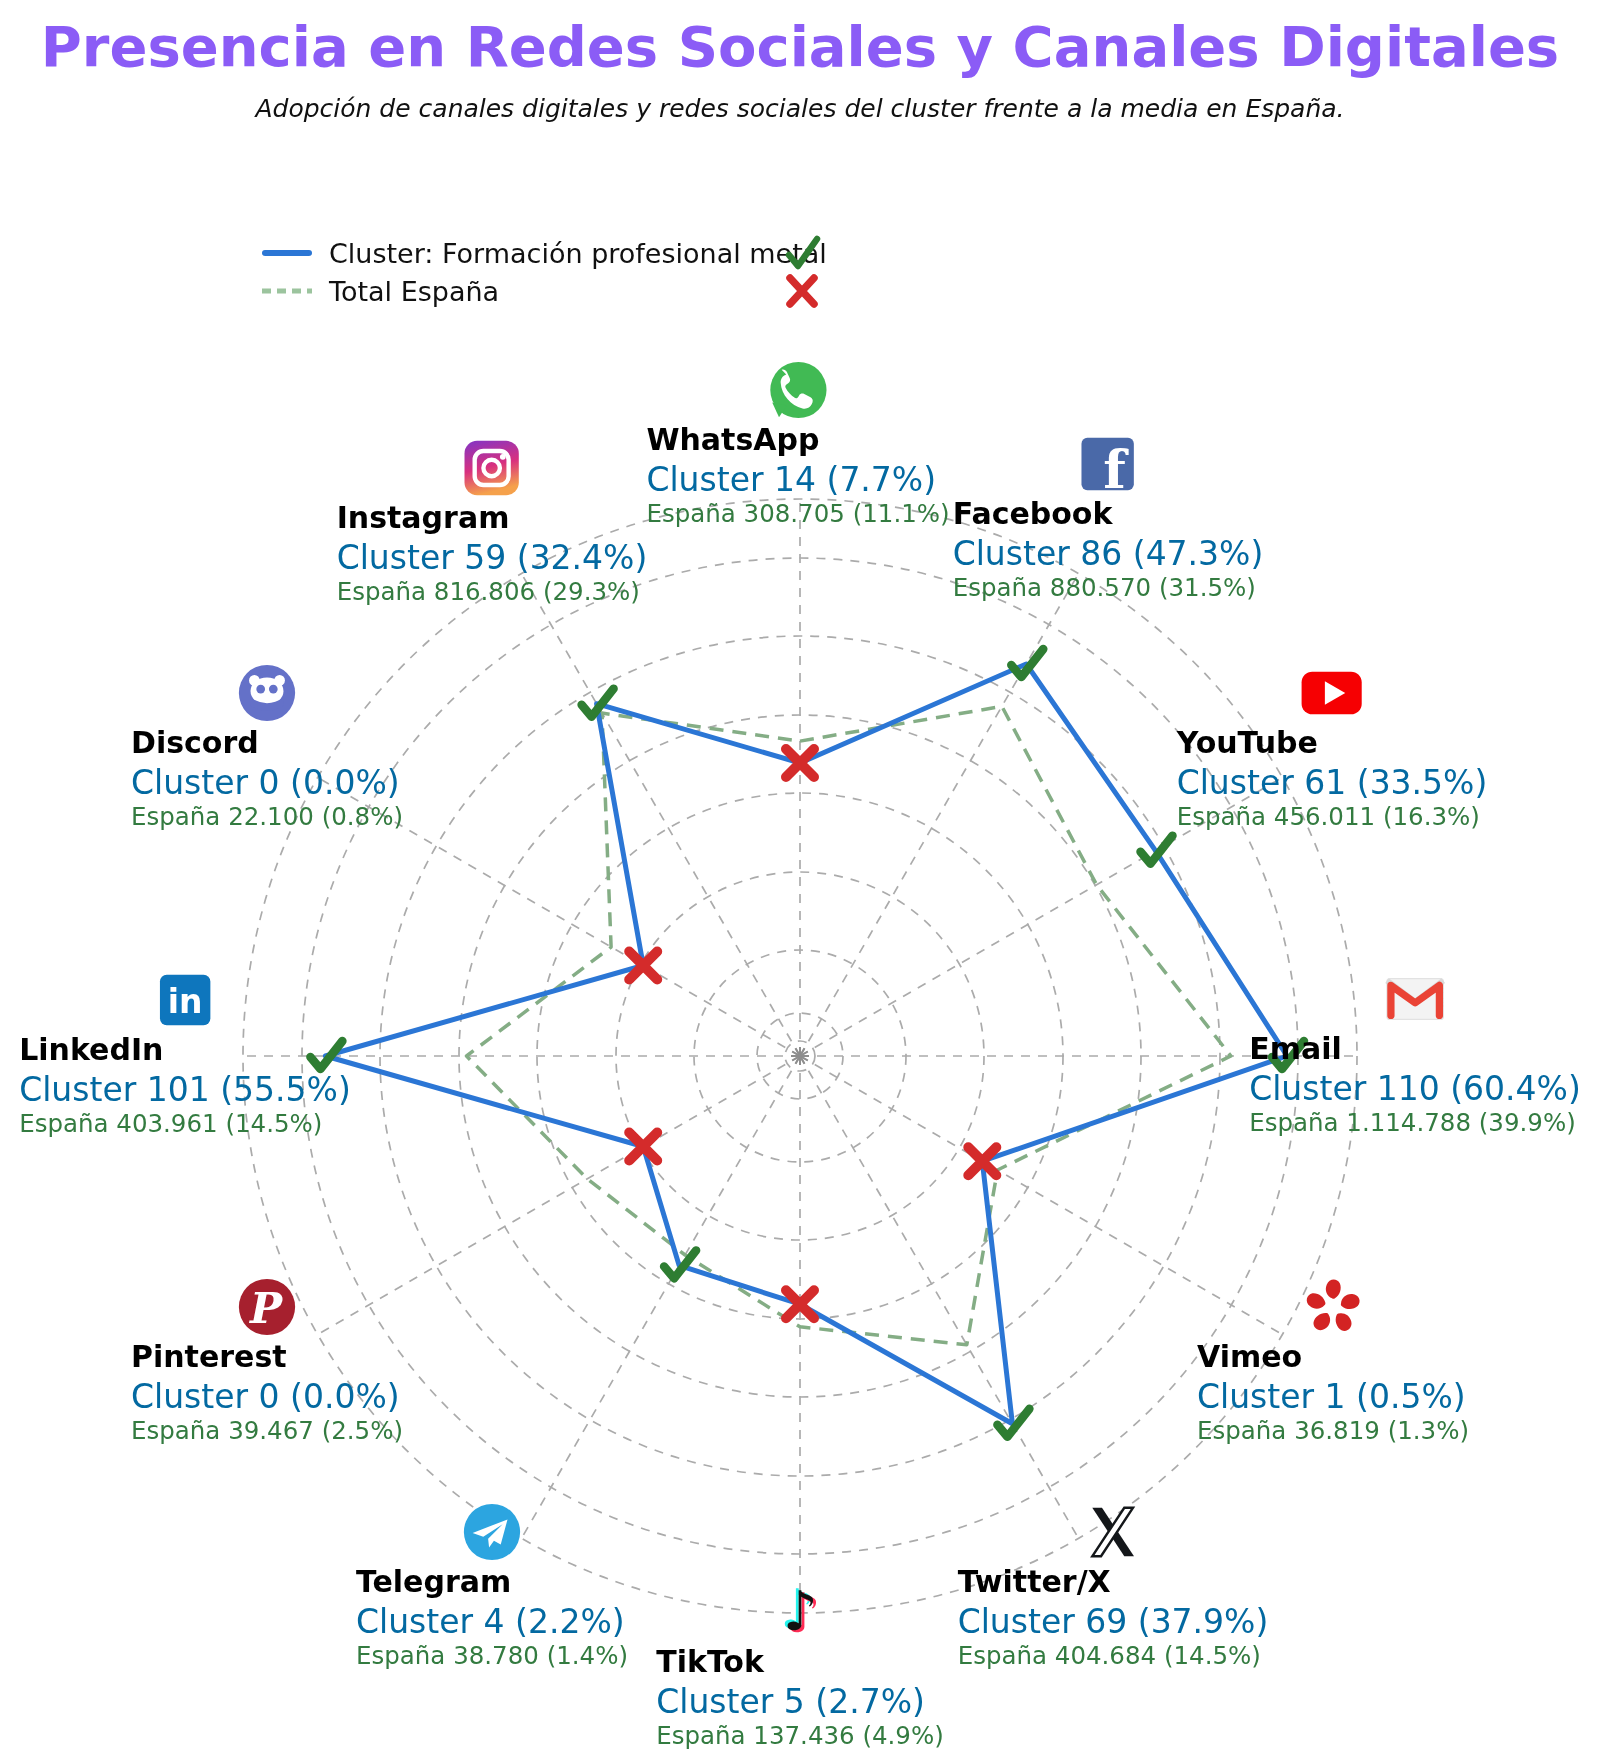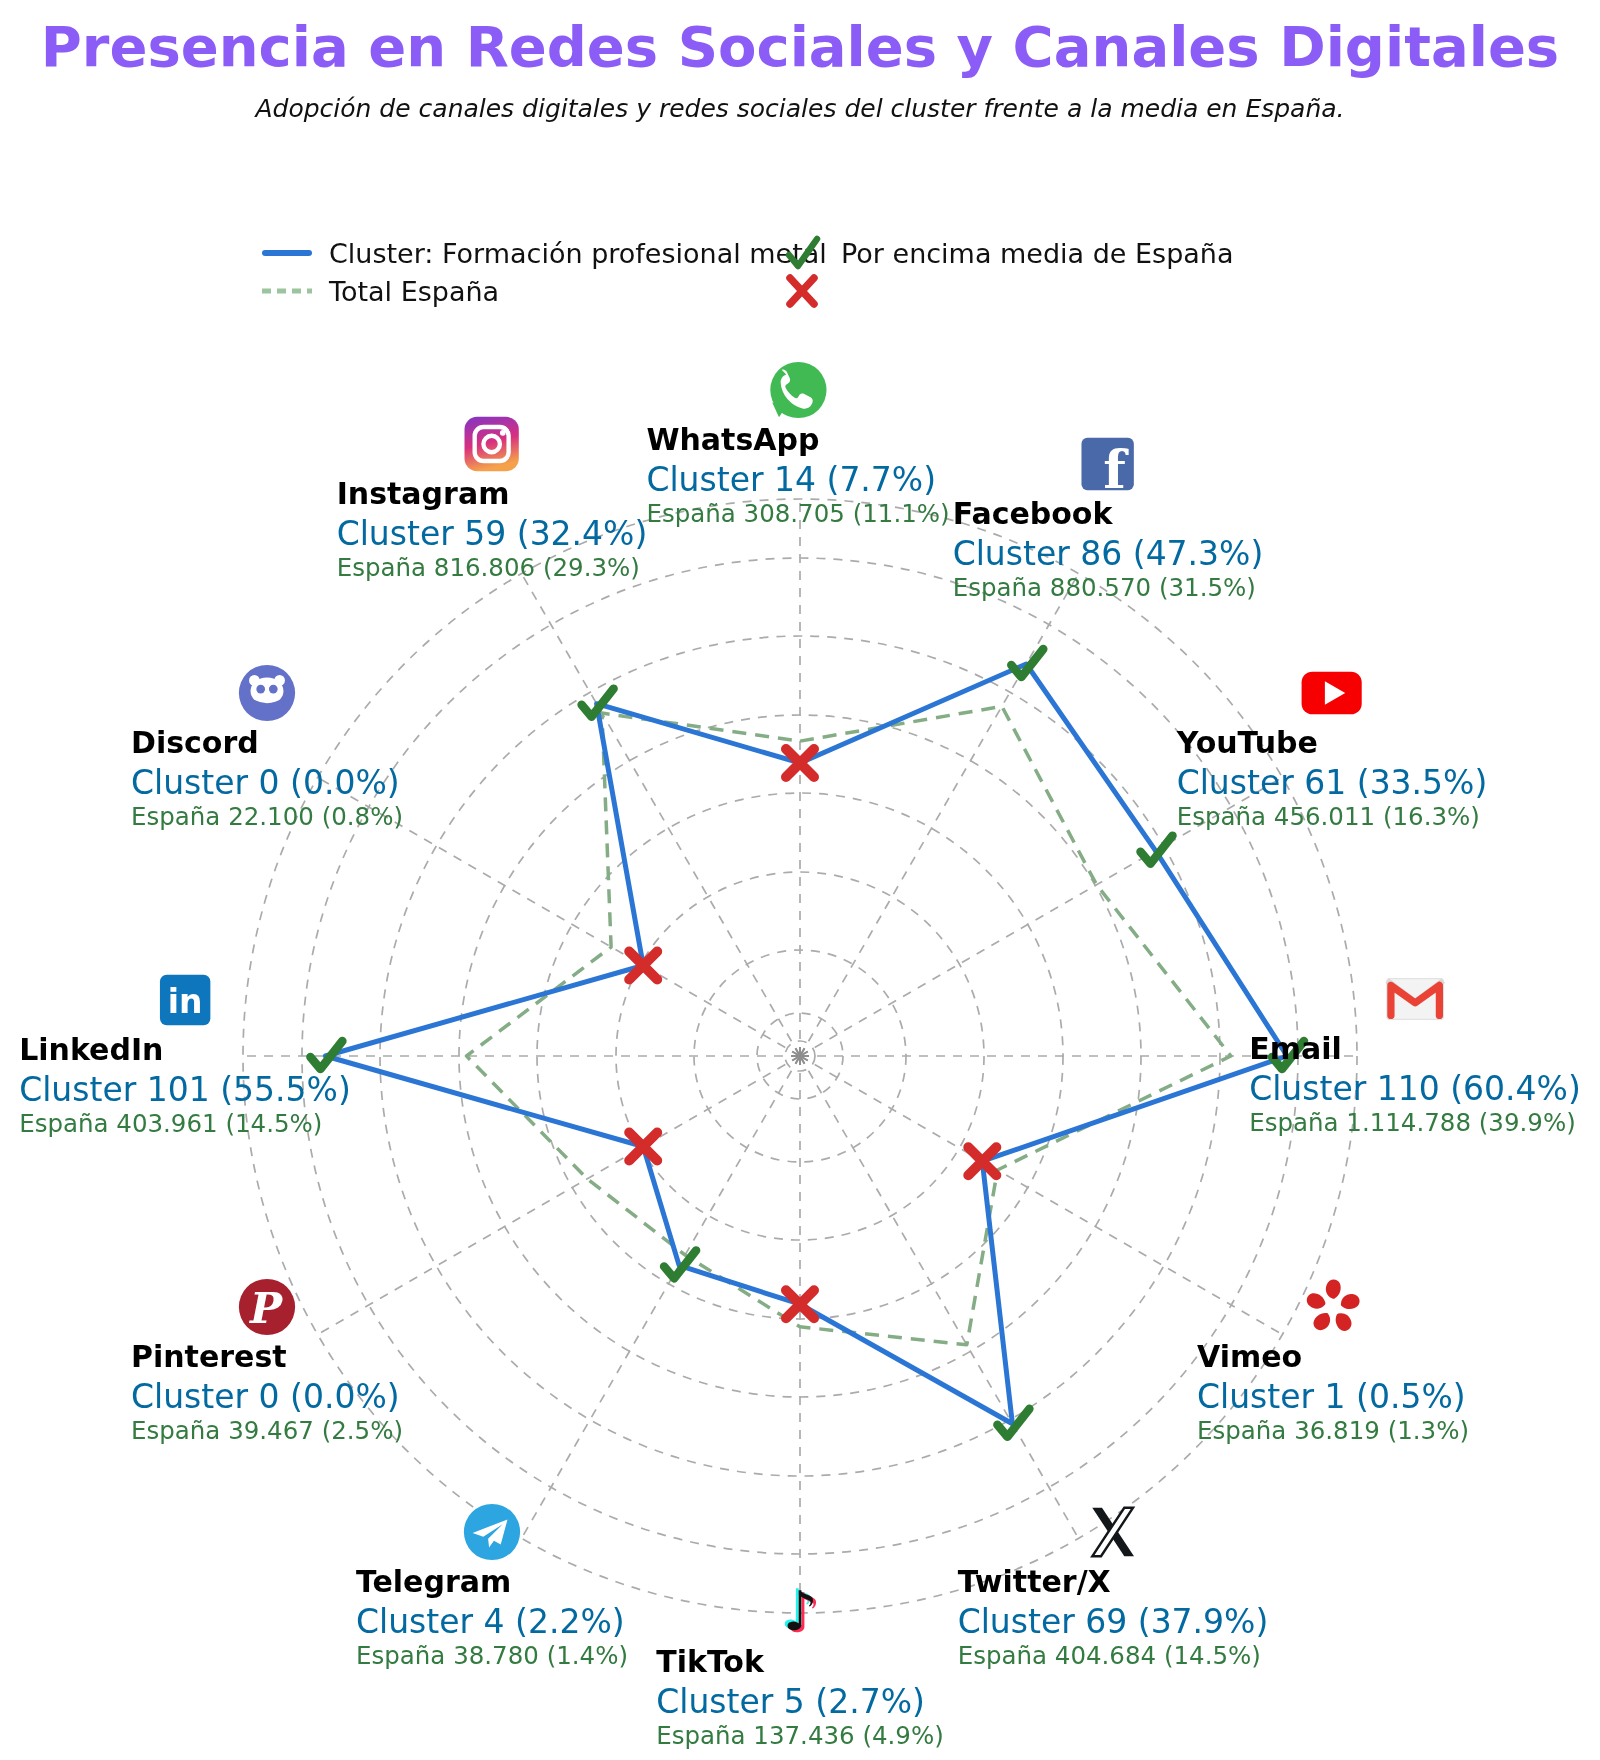--- a/index.html
+++ b/index.html
@@ -32,21 +32,20 @@
   <div class="lg-item" style="left:262px;top:272px">
     <svg width="50" height="10">
         <line x1="0" y1="5" x2="50" y2="5" stroke="#9CC49E" stroke-width="5" stroke-dasharray="9 6"></line>
       </svg>
     <span>Total España</span>
   </div>
   <div class="lg-item" style="left:780px;top:234px">
     <svg width="44" height="38" viewBox="-22 -19 44 38">
         <path d="M-13,2 L-4,13 L15,-14" fill="none" stroke="#2E7D32" stroke-width="6.5" stroke-linecap="round" stroke-linejoin="round"></path>
       </svg>
-    <span>Por encima media de España</span>
   </div>
   <div class="lg-item" style="left:780px;top:272px">
     <svg width="44" height="38" viewBox="-22 -19 44 38">
         <path d="M-12,-13 L12,13 M12,-13 L-12,13" stroke="#D42B2B" stroke-width="7.5" stroke-linecap="round"></path>
       </svg>
   </div>
 
   <svg id="radar" width="1600" height="1760" xmlns="http://www.w3.org/2000/svg">
       <g fill="none" stroke="#ABABAB" stroke-width="1.7" stroke-dasharray="9 8">
         <circle cx="800" cy="1056" r="15"></circle>
@@ -262,21 +261,21 @@
             <ellipse cx="0" cy="-2" rx="17" ry="14" fill="#fff"></ellipse>
             <path d="M-17,5 Q0,16 17,5 L17,13 Q0,24 -17,13 Z" fill="#6471C8"></path>
             <circle cx="-6.5" cy="-4" r="4.5" fill="#6471C8"></circle>
             <circle cx="6.5" cy="-4" r="4.5" fill="#6471C8"></circle>
           </svg>
         </div>
         <div class="ch-name">Discord</div>
         <div class="ch-cluster">Cluster 0 (0.0%)</div>
         <div class="ch-espana">España 22.100 (0.8%)</div>
       </div>
-      <div class="channel" style="left:492px;top:412px">
+      <div class="channel" style="left:492px;top:436px">
         <div class="ch-icon">
           <svg viewBox="-33 -33 66 66" xmlns="http://www.w3.org/2000/svg">
             <defs>
               <linearGradient id="iggrad" x1="0" y1="0" x2="0.25" y2="1">
                 <stop offset="0" stop-color="#8235C6"></stop>
                 <stop offset="0.55" stop-color="#D8307F"></stop>
                 <stop offset="1" stop-color="#F5A14B"></stop>
               </linearGradient>
             </defs>
             <rect x="-28" y="-28" width="56" height="56" rx="13" fill="url(#iggrad)"></rect>

